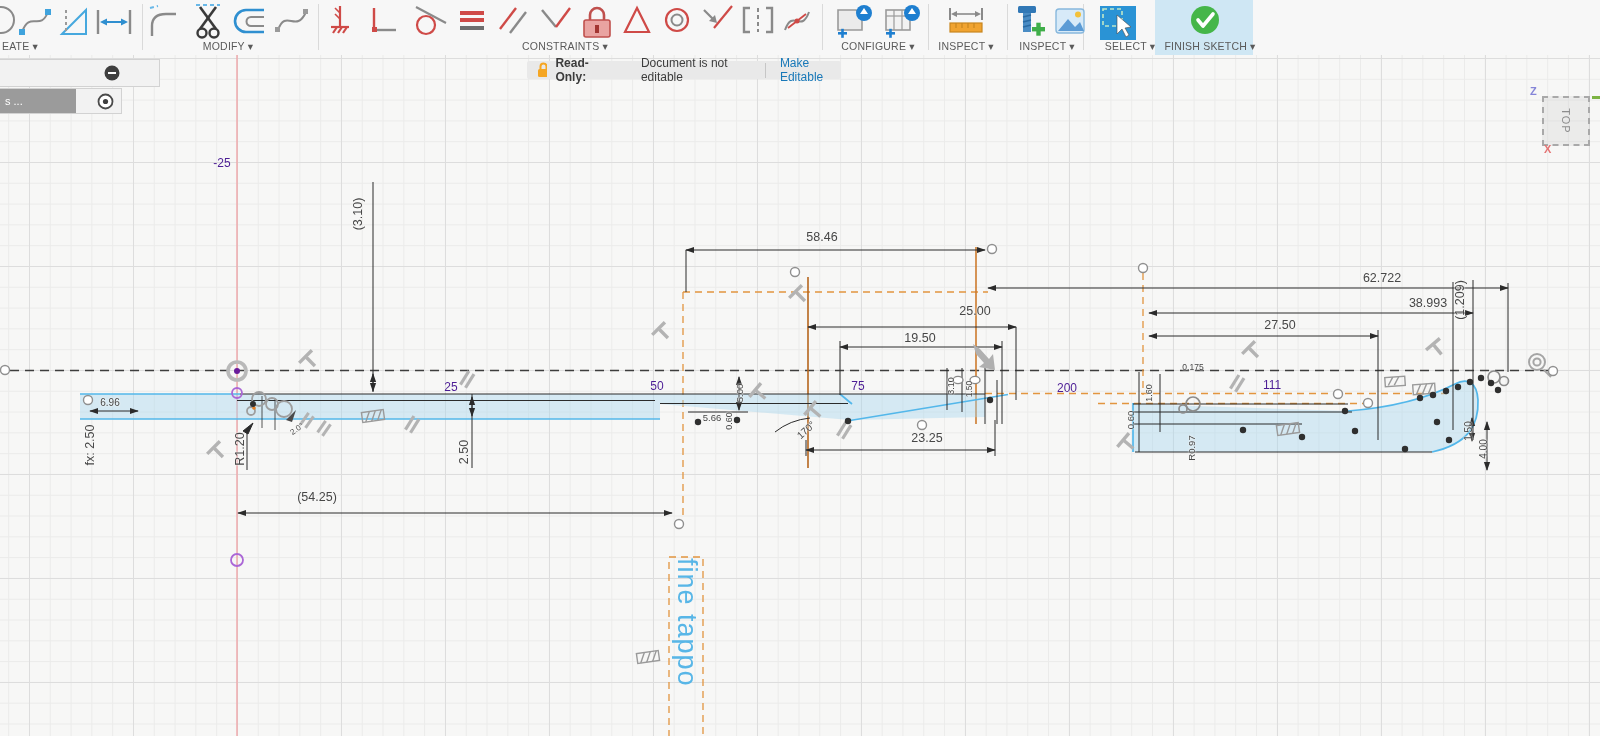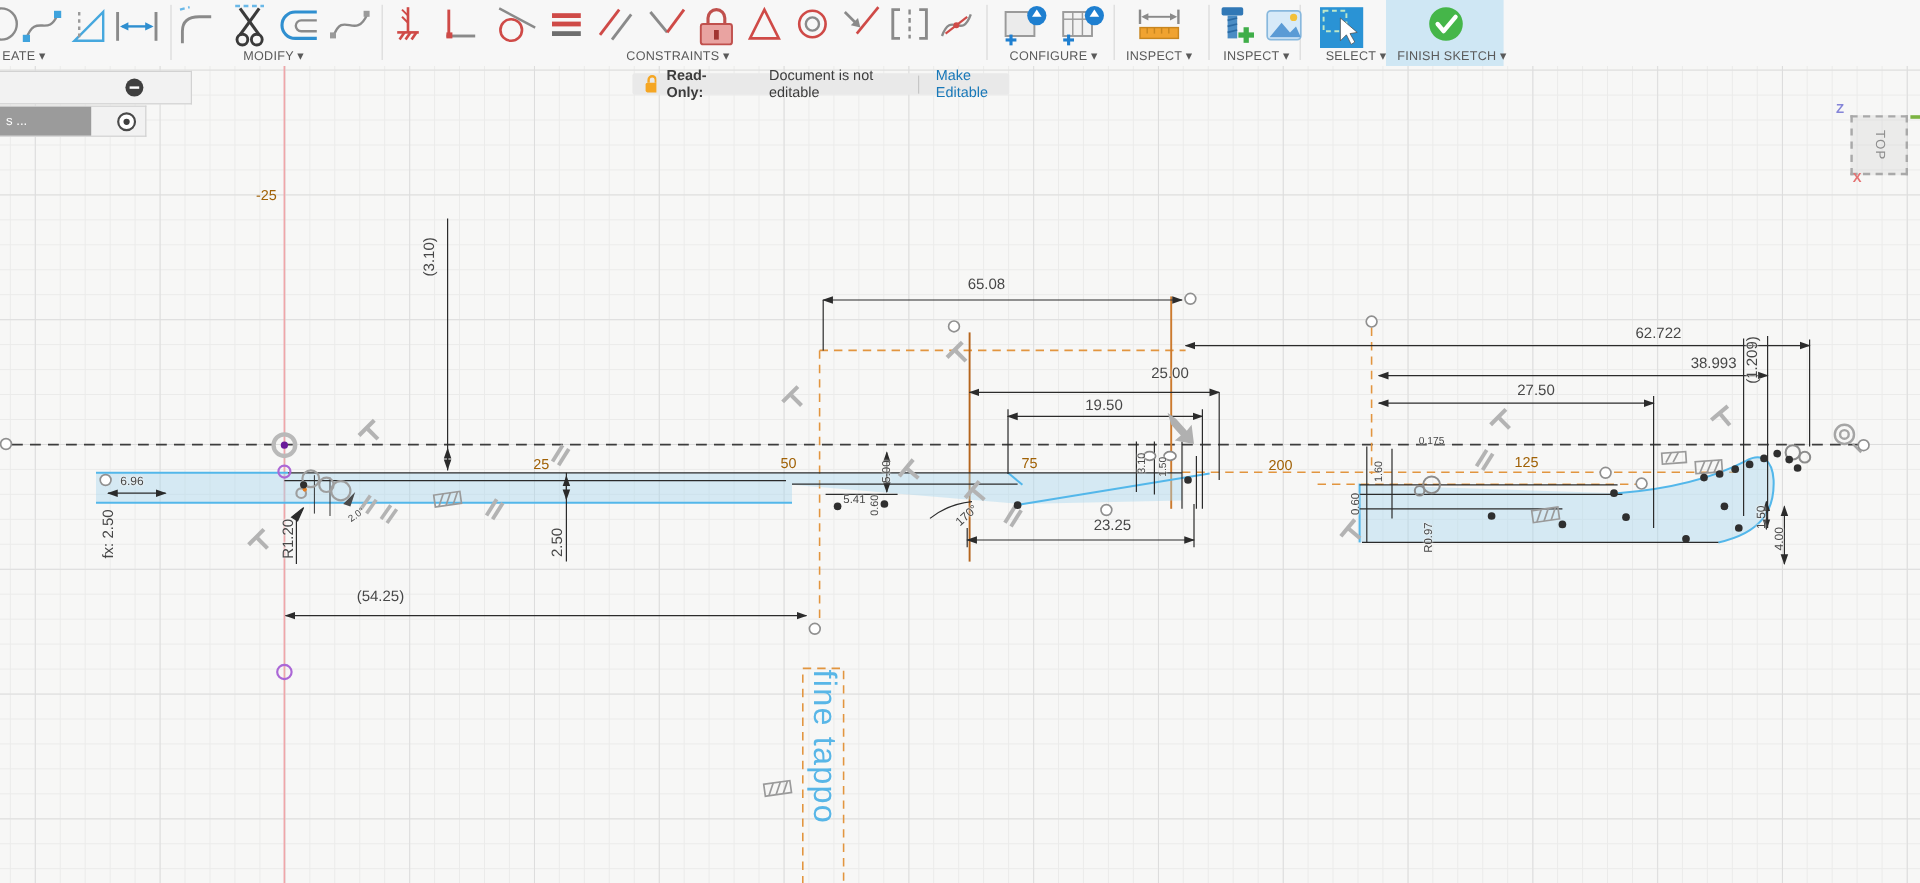--- a/index.html
+++ b/index.html
@@ -40,21 +40,21 @@
       linear-gradient(to bottom,#ebebea 1px,transparent 1px);
     background-size:104px 104px,104px 104px,20.8px 20.8px,20.8px 20.8px;
     background-position:29px 3px,0 3px,8.2px 3px,0 3px;z-index:1;}
   svg.layer{position:absolute;left:0;top:0;z-index:3;pointer-events:none;}
   svg.tbicons{position:absolute;left:0;top:0;z-index:11;pointer-events:none;}
   
   .dimlbl{position:absolute;z-index:5;font-size:12.5px;color:#474747;white-space:nowrap;
           transform:translate(-50%,-50%);text-shadow:0 0 2px #f7f7f6,0 0 2px #f7f7f6;cursor:default;}
   .rot{transform:translate(-50%,-50%) rotate(-90deg);}
   .s10{font-size:10px;} .s95{font-size:9.5px;} .s9{font-size:9px;} .s85{font-size:8.5px;} .s8{font-size:8px;}
-  .gridlbl{position:absolute;z-index:4;font-size:12px;color:#a16207;transform:translate(-50%,-50%);white-space:nowrap;}
+  .gridlbl{position:absolute;z-index:4;font-size:12px;color:#4c1d95;transform:translate(-50%,-50%);white-space:nowrap;}
   .sketchtext{position:absolute;left:702px;top:558px;z-index:5;transform-origin:0 0;
           transform:rotate(90deg);font-size:27px;color:#58b6e7;letter-spacing:1px;white-space:nowrap;}
 </style>
 </head>
 <body>
 
 <div class="canvas"></div>
 
 <svg class="layer" width="1600" height="736" viewBox="0 0 1600 736">
   <defs>
@@ -529,32 +529,32 @@
   <span class="face">TOP</span>
 </div>
 <span class="ax" style="left:1530px;top:85px;color:#8585d8">Z</span>
 <span class="ax" style="left:1544px;top:143px;color:#e57373">X</span>
 
 <span class="gridlbl" style="left:222px;top:163px">-25</span>
 <span class="gridlbl" style="left:451px;top:387px">25</span>
 <span class="gridlbl" style="left:657px;top:386px">50</span>
 <span class="gridlbl" style="left:858px;top:386px">75</span>
 <span class="gridlbl" style="left:1067px;top:388px">200</span>
-<span class="gridlbl" style="left:1272px;top:385px">125</span>
-
-<span class="dimlbl" style="left:822px;top:237px">65.08</span>
+<span class="gridlbl" style="left:1272px;top:385px">111</span>
+
+<span class="dimlbl" style="left:822px;top:237px">58.46</span>
 <span class="dimlbl" style="left:1382px;top:278px">62.722</span>
 <span class="dimlbl" style="left:1428px;top:303px">38.993</span>
 <span class="dimlbl" style="left:1280px;top:325px">27.50</span>
 <span class="dimlbl" style="left:975px;top:311px">25.00</span>
 <span class="dimlbl" style="left:920px;top:338px">19.50</span>
 <span class="dimlbl" style="left:927px;top:438px">23.25</span>
 <span class="dimlbl" style="left:317px;top:497px">(54.25)</span>
 <span class="dimlbl s10" style="left:110px;top:402px">6.96</span>
-<span class="dimlbl s95" style="left:712px;top:417px">5.41</span>
+<span class="dimlbl s95" style="left:712px;top:417px">5.66</span>
 <span class="dimlbl s85" style="left:1193px;top:367px">0.175</span>
 <span class="dimlbl rot" style="left:358px;top:214px">(3.10)</span>
 <span class="dimlbl rot" style="left:1460px;top:300px">(1.209)</span>
 <span class="dimlbl rot" style="left:464px;top:452px">2.50</span>
 <span class="dimlbl rot" style="left:90px;top:445px">fx: 2.50</span>
 <span class="dimlbl rot" style="left:240px;top:449px">R1.20</span>
 <span class="dimlbl rot s95" style="left:739px;top:393px">5.00</span>
 <span class="dimlbl rot s9" style="left:729px;top:421px">0.60</span>
 <span class="dimlbl rot s9" style="left:951px;top:386px">3.10</span>
 <span class="dimlbl rot s85" style="left:969px;top:389px">1.50</span>

